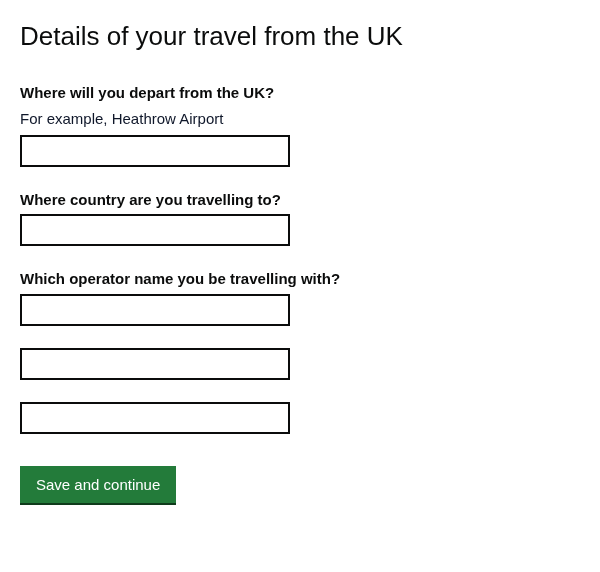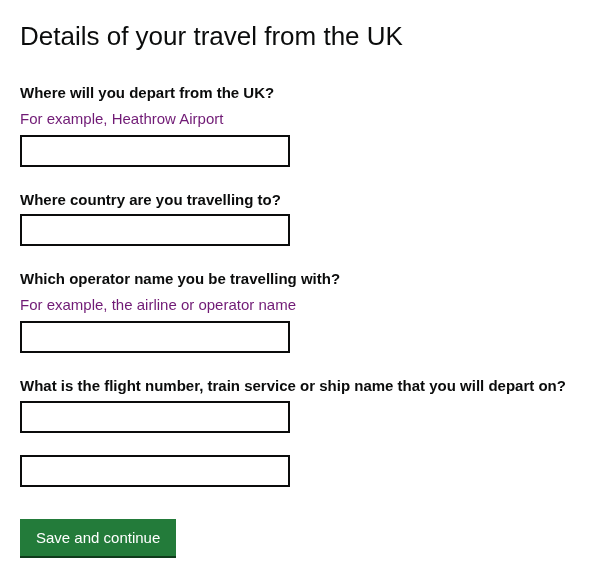--- a/index.html
+++ b/index.html
@@ -26,21 +26,21 @@
       display: block;
       font-size: 15px;
       font-weight: 700;
       color: #0b0c0c;
       margin-bottom: 4px;
       line-height: 1.45;
     }
     .hint {
       display: block;
       font-size: 15px;
-      color: #701a75;
+      color: #0f172a;
       margin-bottom: 6px;
       line-height: 1.4;
     }
     .text-input {
       width: 270px;
       height: 32px;
       border: 2px solid #0b0c0c;
       padding: 4px 6px;
       font-size: 15px;
       font-family: inherit;
@@ -71,26 +71,24 @@
     <input type="text" class="text-input" value="" style="">
   </div>
 
   <div class="form-group">
     <label class="label">Where country are you travelling to?</label>
     <input type="text" class="text-input" value="" style="">
   </div>
 
   <div class="form-group">
     <label class="label">Which operator name you be travelling with?</label>
-    <span class="hint">For example, the airline or operator name</span>
     <input type="text" class="text-input" value="" style="">
   </div>
 
   <div class="form-group">
-    <label class="label">What is the flight number, train service or ship name that you will depart on?</label>
     <input type="text" class="text-input" value="" style="">
   </div>
 
   <div class="form-group">
     <input type="text" class="text-input" value="" style="">
   </div>
 
   <button type="button" class="btn-primary">Save and continue</button>
 
 </form>

